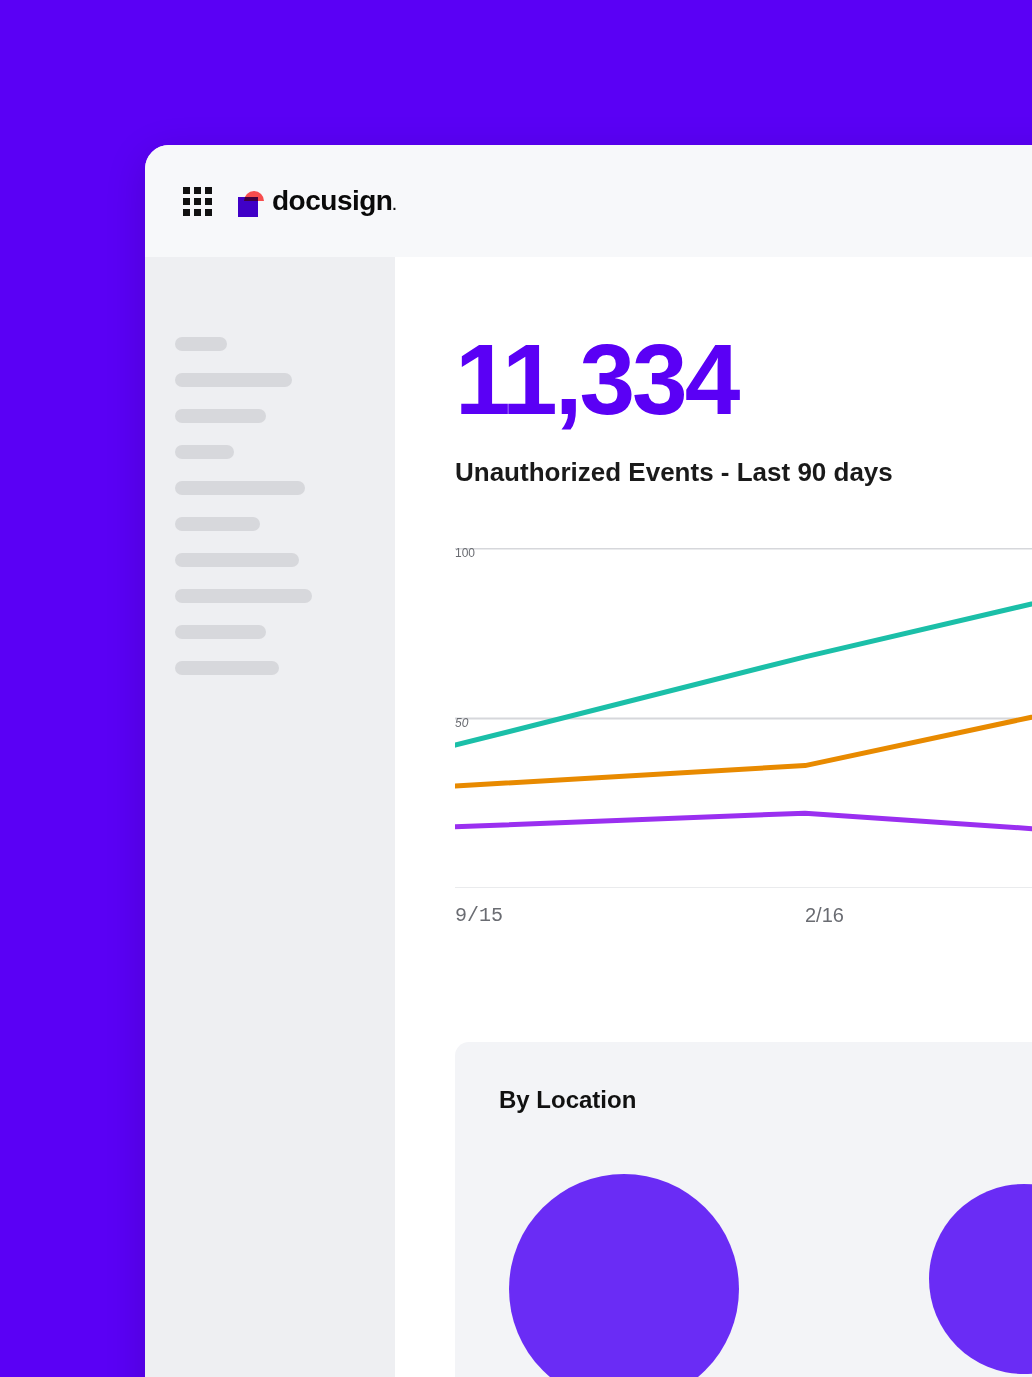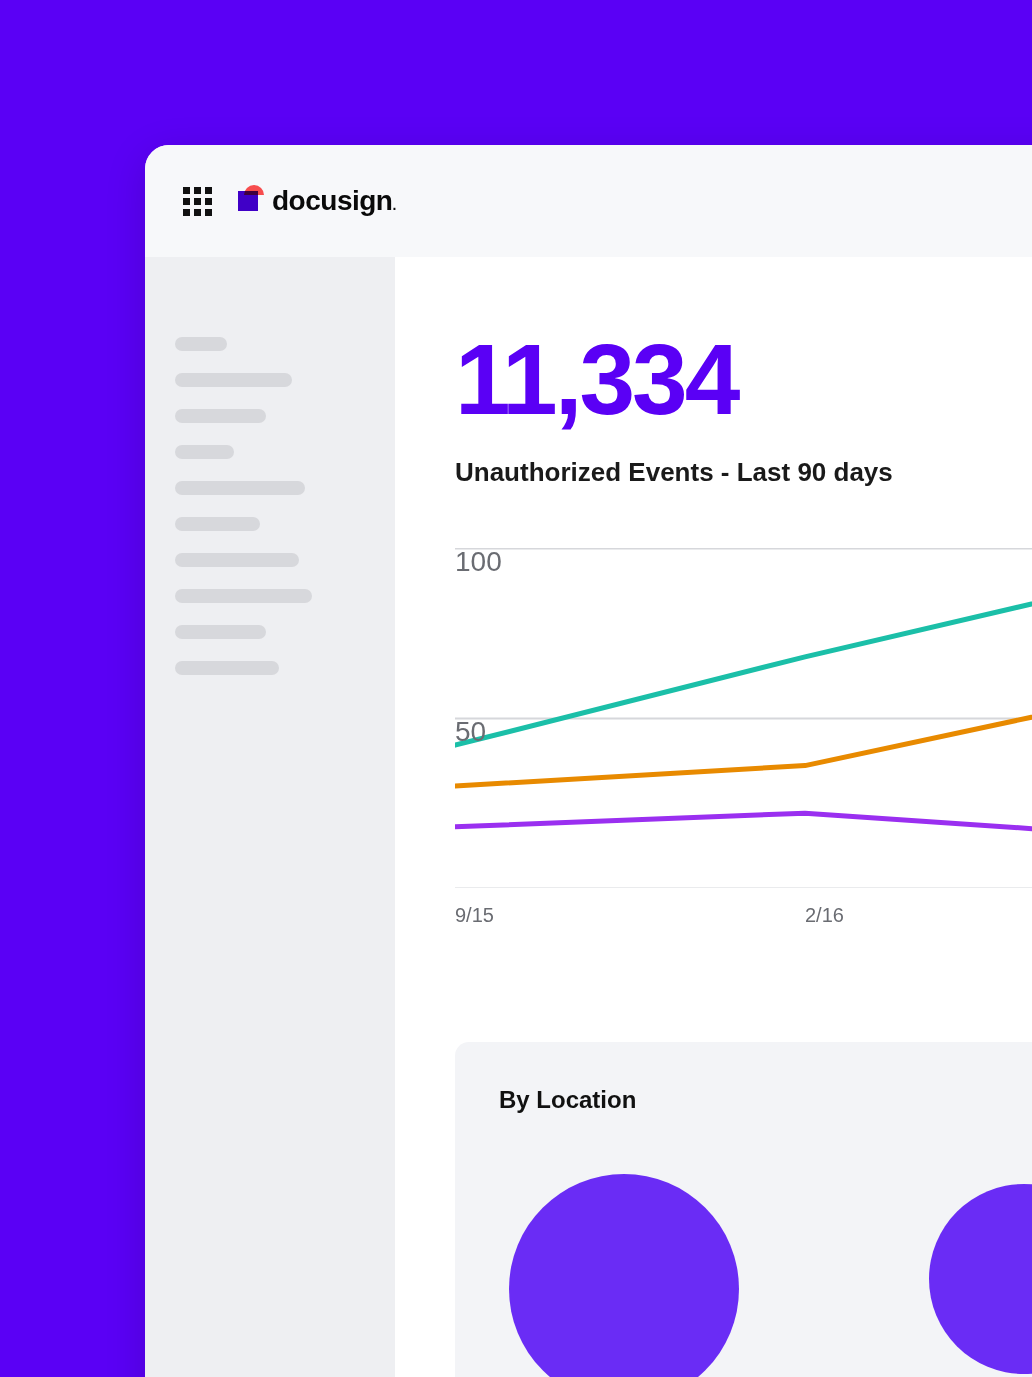--- a/index.html
+++ b/index.html
@@ -36,21 +36,21 @@
     grid-template-rows: repeat(3, 7px);
     gap: 4px;
   }
   .waffle span {
     width: 7px;
     height: 7px;
     background: #111;
   }
   .logo-wrap {
     display: flex;
-    align-items: flex-start;
+    align-items: flex-end;
     gap: 8px;
   }
   .logo-mark {
     position: relative;
     width: 26px;
     height: 26px;
   }
   .logo-mark .sq {
     position: absolute;
     width: 20px;
@@ -116,21 +116,21 @@
     margin-bottom: 60px;
   }
   
   .chart {
     position: relative;
     margin-left: 0;
   }
   .chart svg { display: block; }
   .y-label {
     position: absolute;
-    font-size: 28px;
+    font-size: 12px;
     color: #6a6c72;
     left: 0;
   }
   .x-labels {
     display: flex;
     margin-top: 16px;
     font-size: 20px;
     color: #6a6c72;
   }
   .x-labels span { }
@@ -200,31 +200,31 @@
         <div class="skel" style="width: 104px;"></div>
       </div>
 
     <div class="main">
 
       <div class="big-number">11,334</div>
       <div class="subtitle">Unauthorized Events - Last 90 days</div>
 
       <div class="chart" id="chart">
         <div class="y-label" id="ylab-100" style="top: -2px;">100</div>
-        <div class="y-label" id="ylab-50" style="top: 168px;">50</div>
+        <div class="y-label" id="ylab-50" style="top: 168px; font-style: italic;">50</div>
         <svg id="chart-svg" width="700" height="340">
             <line x1="0" x2="700" y1="0.5" y2="0.5" stroke="#d6d7db" stroke-width="2"></line>
             <line x1="0" x2="700" y1="170.5" y2="170.5" stroke="#d6d7db" stroke-width="2"></line>
             <line x1="0" x2="700" y1="340.5" y2="340.5" stroke="#d6d7db" stroke-width="2"></line>
             <polyline points="0,197.20000000000002 350,108.79999999999998 700,27.19999999999999" fill="none" stroke="#1bbfa8" stroke-width="5" stroke-linecap="round" stroke-linejoin="round"></polyline>
             <polyline points="0,238 350,217.60000000000002 700,142.8" fill="none" stroke="#e88a00" stroke-width="5" stroke-linecap="round" stroke-linejoin="round"></polyline>
             <polyline points="0,278.8 350,265.2 700,289" fill="none" stroke="#9a2ff0" stroke-width="5" stroke-linecap="round" stroke-linejoin="round"></polyline>
           </svg>
         <div class="x-labels" id="x-labels" style="position: relative; height: 28px;">
-            <span style="position: absolute; left: 0px;">9/15</span>
+            <span style="position: absolute; left: 0px; font-family: Liberation Mono, monospace;">9/15</span>
             <span style="position: absolute; left: 350px;">2/16</span>
           </div>
       </div>
 
       <div class="card-location">
         <div class="card-title">By Location</div>
         <div class="bubbles" id="bubbles">
             <div class="bubble" style="width: 230px; height: 230px; background: rgb(106, 44, 245); left: 10px; top: 0px;"></div>
             <div class="bubble" style="width: 190px; height: 190px; background: rgb(106, 44, 245); left: 430px; top: 10px;"></div>
           </div>

